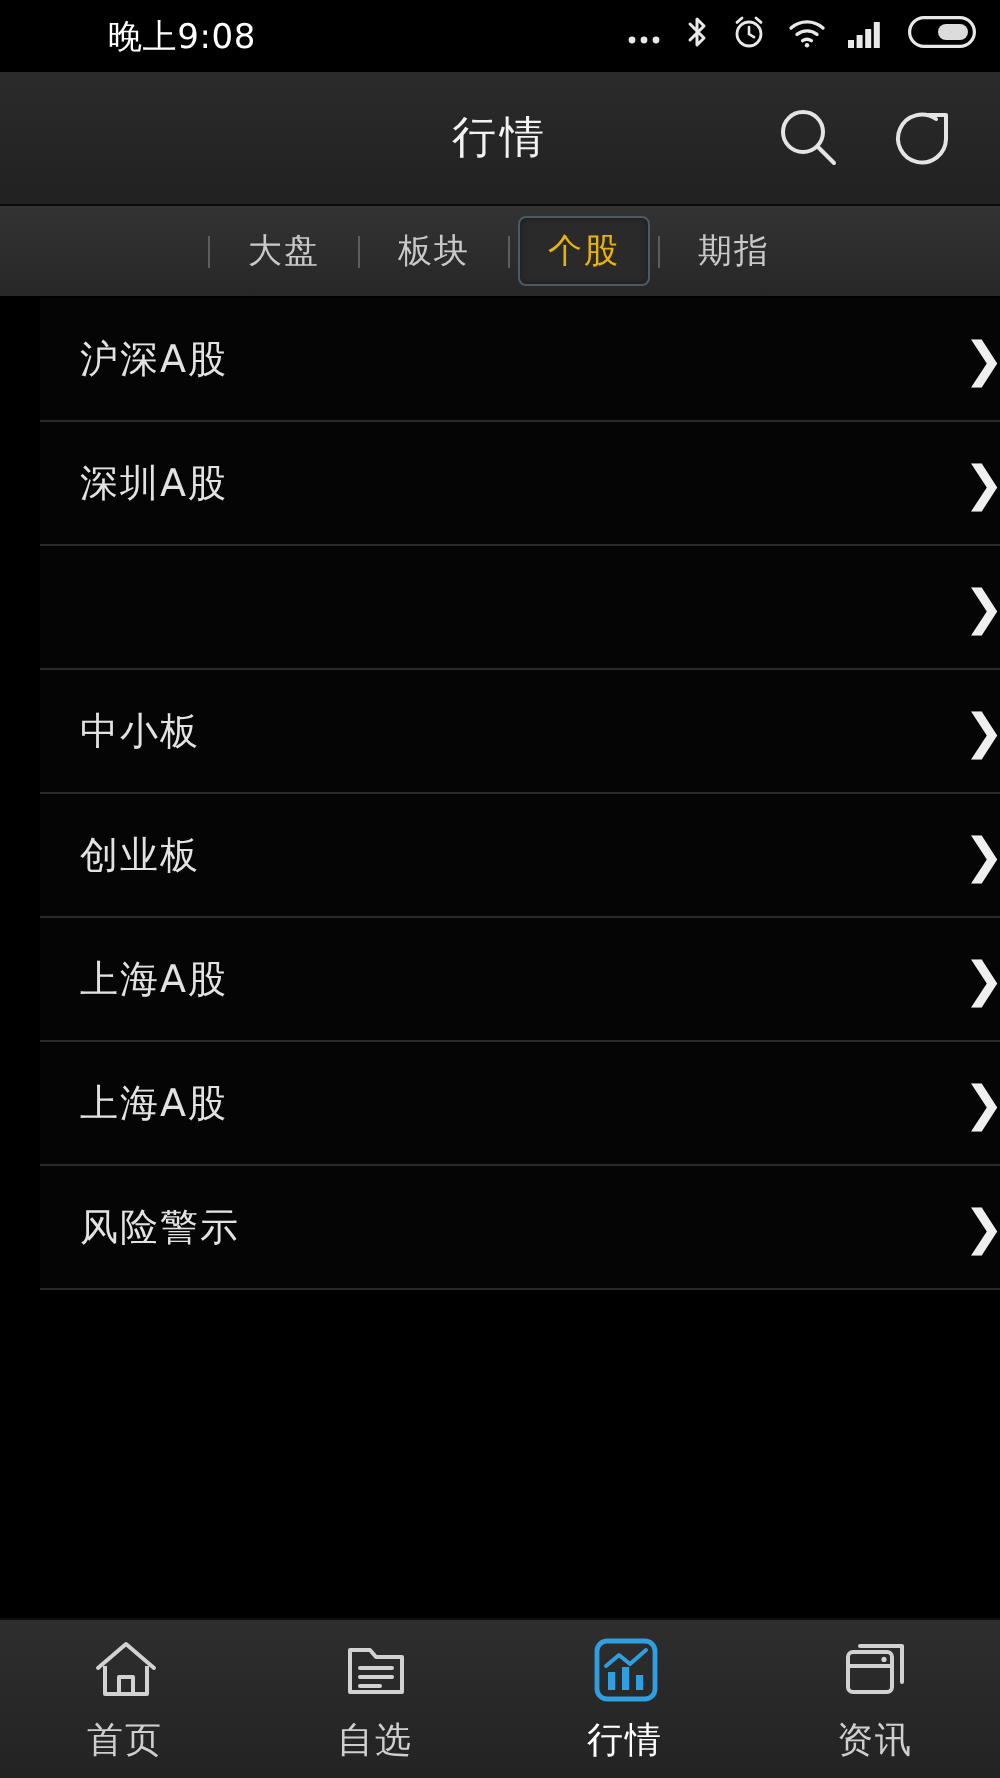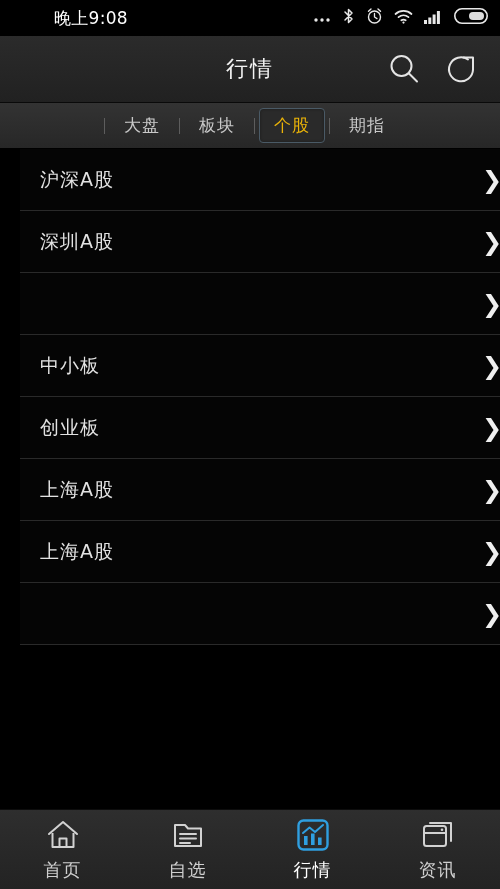--- a/index.html
+++ b/index.html
@@ -223,20 +223,21 @@
     <span class="row-label">上海A股</span>
     <span class="chev">❯</span>
   </div>
 
   <div class="row">
     <span class="row-label">上海A股</span>
     <span class="chev">❯</span>
   </div>
 
   <div class="row">
+    <span class="row-label">风险警示</span>
     <span class="chev">❯</span>
   </div>
 
 </div>
 
 <div class="filler"></div>
 
 <div class="bottomnav">
 
   <div class="navitem">

